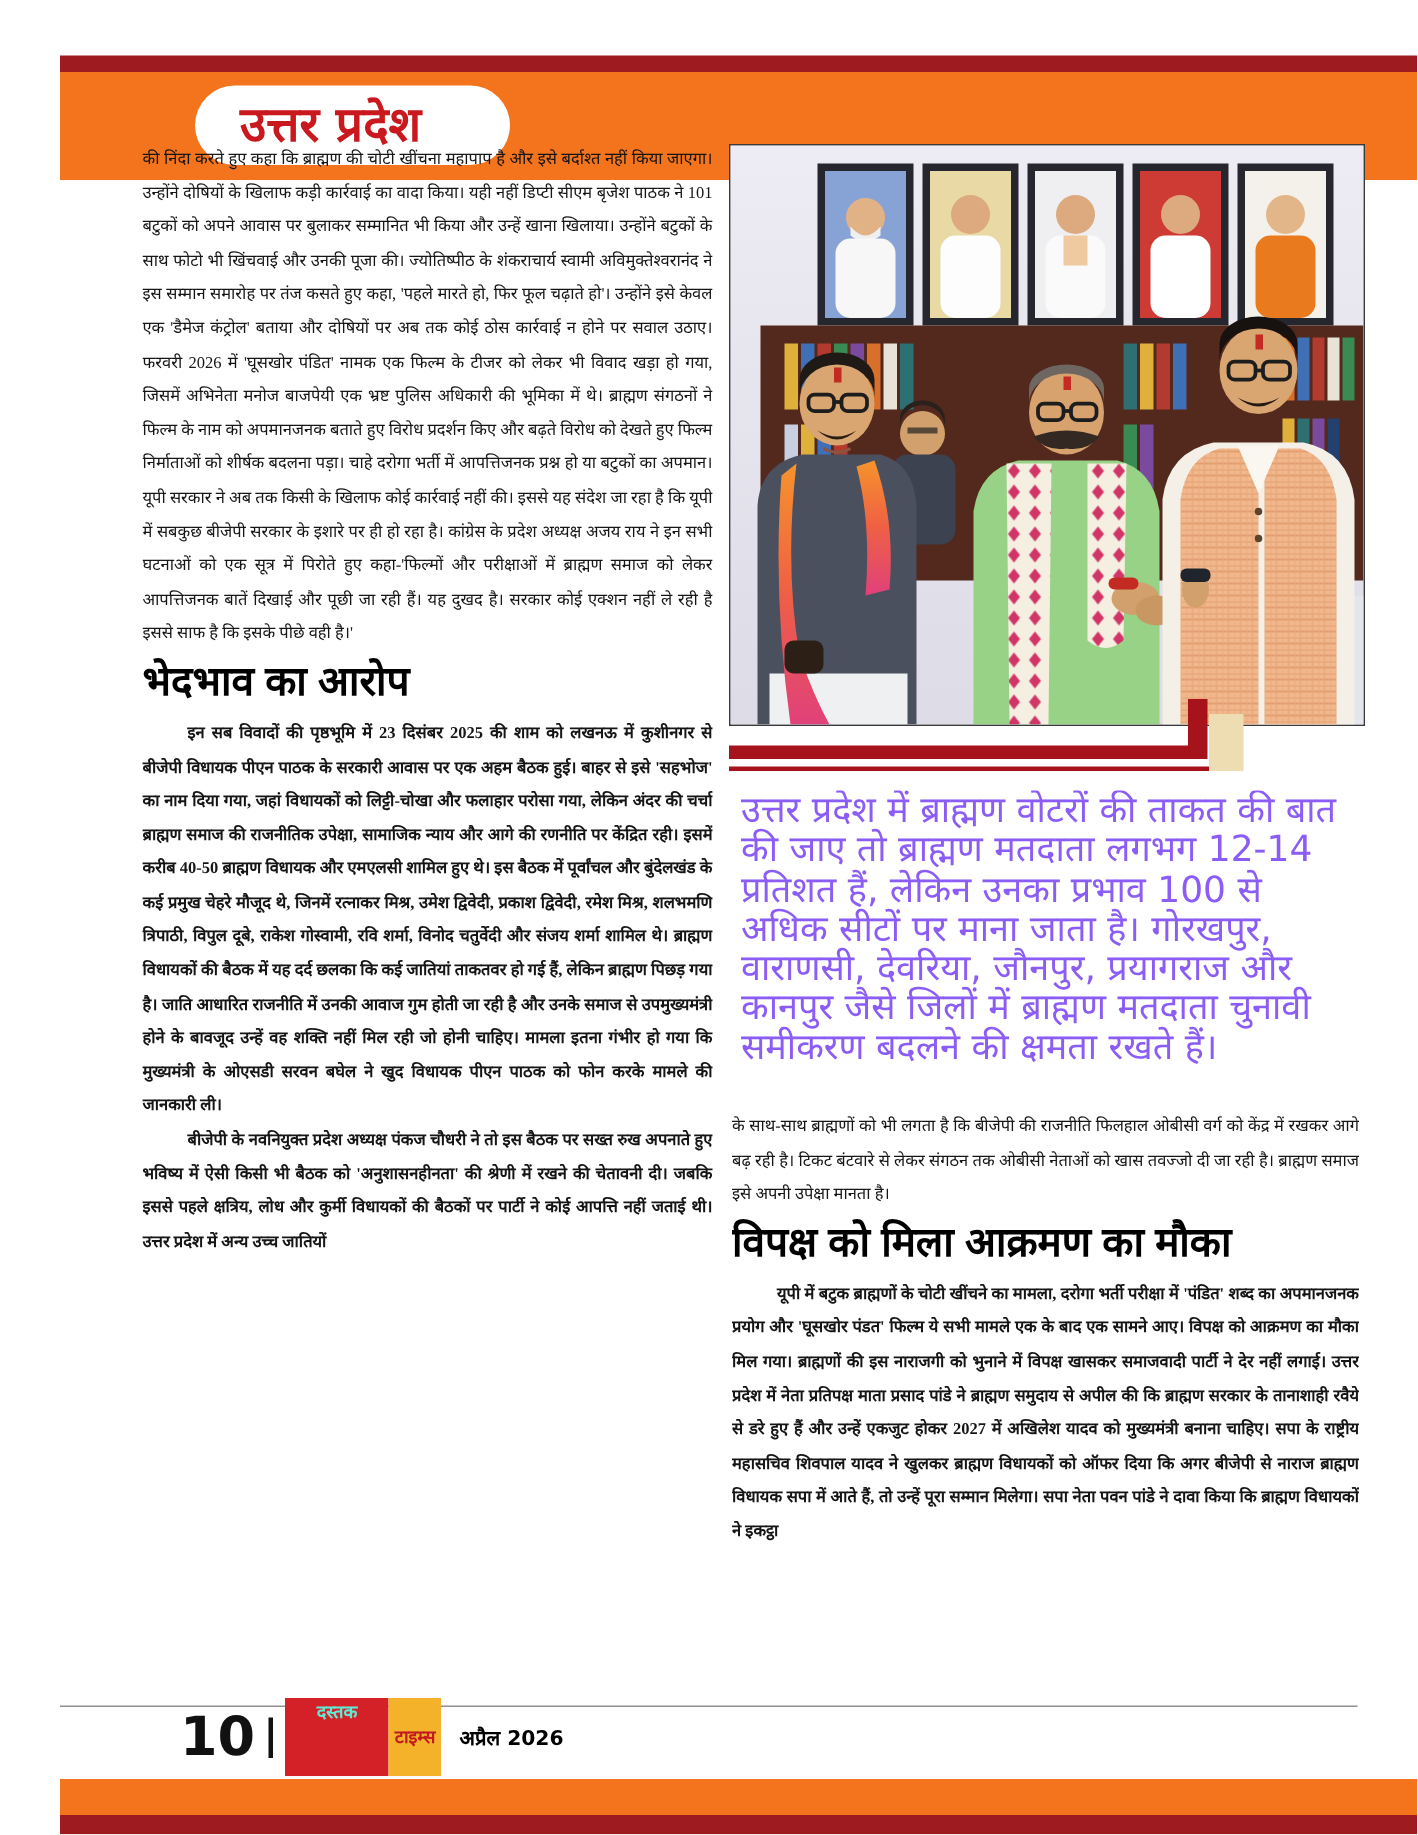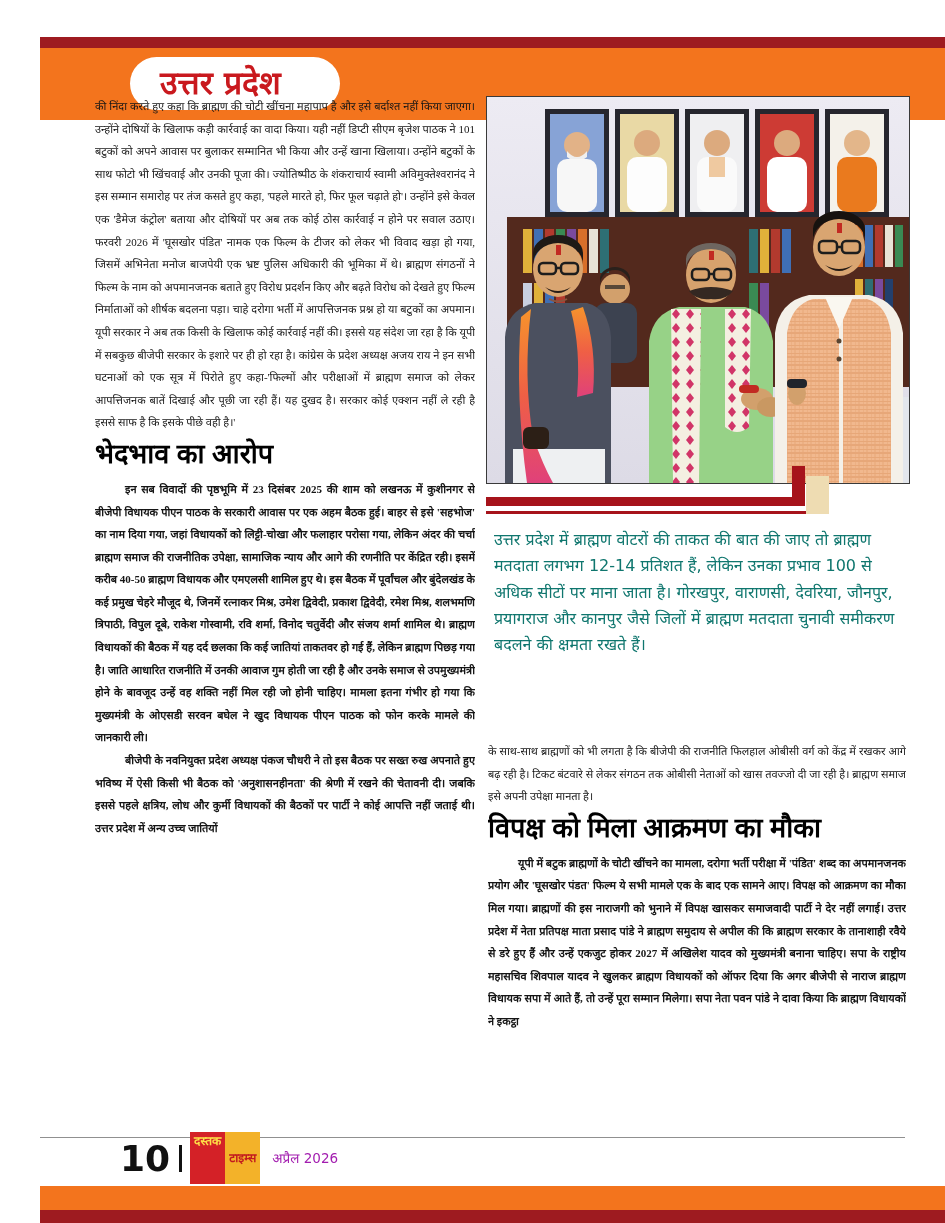--- a/index.html
+++ b/index.html
@@ -30,34 +30,34 @@
 
   
   .sep-bar{position:absolute;left:486px;top:497px;width:306px;height:9px;background:#a6131b;}
   .sep-step{position:absolute;left:792px;top:466px;width:13px;height:40px;background:#a6131b;}
   .sep-square{position:absolute;left:806px;top:476px;width:23px;height:38px;background:#eedcb2;}
   .sep-line{position:absolute;left:486px;top:511px;width:320px;height:3px;background:#a6131b;}
 
   
   .pull-quote{position:absolute;left:494px;top:527px;width:402px;height:208px;overflow:hidden;
         font-family:"DejaVu Sans","Liberation Sans",sans-serif;
-        font-size:16px;line-height:26.3px;color:#0f766e;}
+        font-size:24px;line-height:26.3px;color:#8b5cf6;}
 
   
   .footer-rule{position:absolute;left:40px;top:1137px;width:865px;height:1px;background:#909090;}
   .footer{position:absolute;left:120px;top:1143px;height:30px;display:flex;align-items:center;}
   .page-num{font-family:"DejaVu Sans","Liberation Sans",sans-serif;font-weight:bold;
         font-size:36px;color:#111;}
   .foot-divider{display:inline-block;width:3px;height:27px;background:#111;margin:0 8px 0 9px;}
   .logo{display:inline-flex;font-family:"DejaVu Sans","Liberation Sans",sans-serif;
         font-weight:bold;font-size:12px;line-height:1;}
-  .logo-a{background:#d42127;color:#fde047;padding:3px 4px;}
+  .logo-a{background:#d42127;color:#5eead4;padding:3px 21px;}
   .logo-b{background:#f3b229;color:#c21a1f;padding:20px 4px;}
   .foot-date{margin-left:12px;font-family:"DejaVu Sans","Liberation Sans",sans-serif;
-        font-weight:normal;font-size:13.5px;color:#a21caf;}
+        font-weight:bold;font-size:13.5px;color:#000000;}
 
   
   .bottom-orange{position:absolute;left:40px;right:0;top:1186px;height:24px;background:#f3741d;}
   .bottom-maroon{position:absolute;left:40px;right:0;top:1210px;height:13px;background:#9e1b20;}
 </style>
 </head>
 <body>
 
 <div class="page">
 

